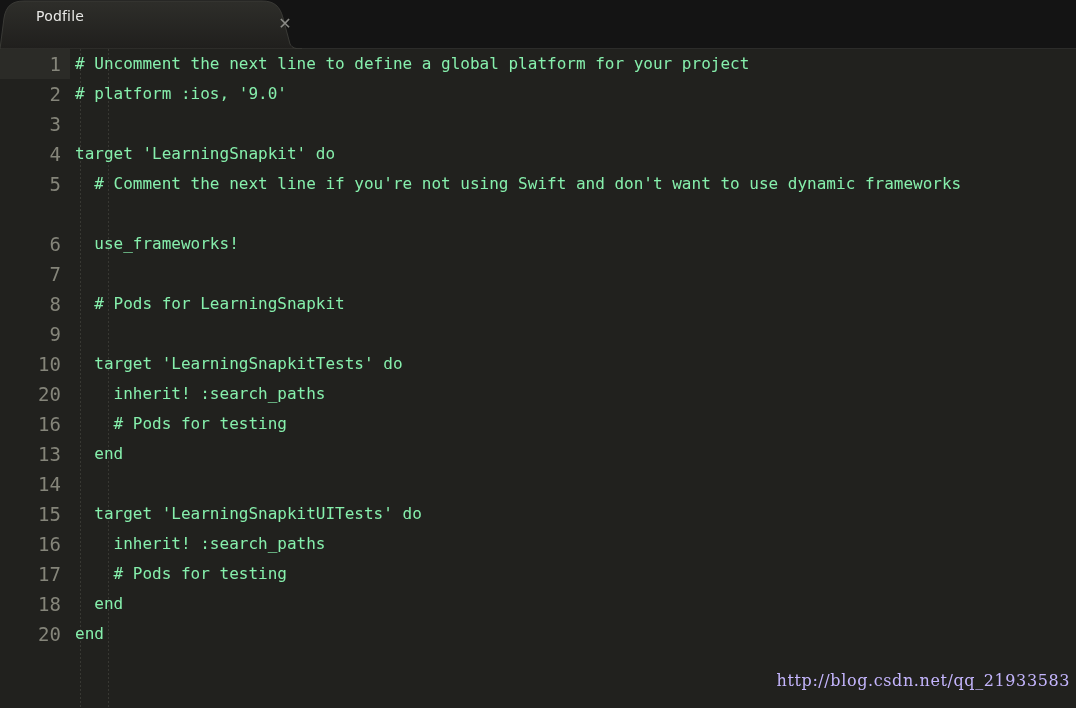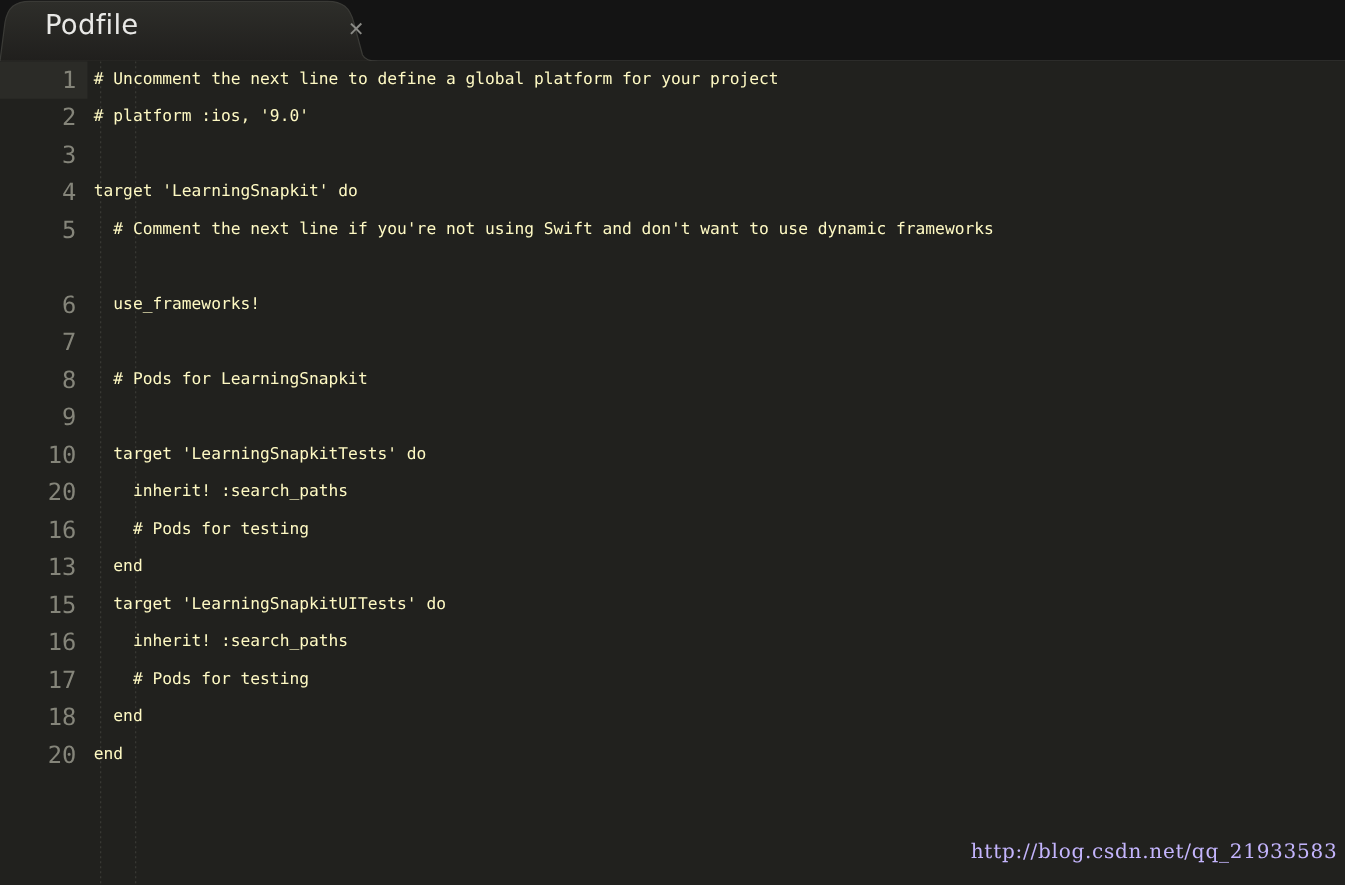--- a/index.html
+++ b/index.html
@@ -44,21 +44,21 @@
     left: 0; top: 0;
     width: 335px; height: 49px;
   }
   .tab-body svg { display: block; }
 
   .tab-label {
     position: absolute;
     left: 36px;
     top: 8px;
     font-family: "DejaVu Sans", "Liberation Sans", sans-serif;
-    font-size: 22px;
+    font-size: 14px;
     color: #e8e8e6;
     letter-spacing: 0.2px;
     white-space: nowrap;
   }
 
   .tab-close {
     position: absolute;
     left: 274px;
     top: 13px;
     width: 22px;
@@ -129,23 +129,23 @@
     background: #2b2b27;
   }
   .row.wrapped .gutter { height: 60px; }
 
   .code {
     position: absolute;
     left: 75px;
     top: 0;
     width: 1001px;
     font-family: "DejaVu Sans Mono", "Liberation Mono", monospace;
-    font-size: 13px;
+    font-size: 16px;
     line-height: 30px;
-    color: #fef9c3;
+    color: #86efac;
     white-space: pre-wrap;
     word-break: break-word;
     letter-spacing: 0px;
   }
 
   .watermark {
     position: absolute;
     right: 6px;
     bottom: 18px;
     font-family: "DejaVu Serif", "Liberation Serif", serif;
@@ -232,20 +232,24 @@
         </div>
         <div class="row">
           <div class="gutter">16</div>
           <div class="code">    # Pods for testing</div>
         </div>
         <div class="row">
           <div class="gutter">13</div>
           <div class="code">  end</div>
         </div>
         <div class="row">
+          <div class="gutter">14</div>
+          <div class="code"></div>
+        </div>
+        <div class="row">
           <div class="gutter">15</div>
           <div class="code">  target 'LearningSnapkitUITests' do</div>
         </div>
         <div class="row">
           <div class="gutter">16</div>
           <div class="code">    inherit! :search_paths</div>
         </div>
         <div class="row">
           <div class="gutter">17</div>
           <div class="code">    # Pods for testing</div>

